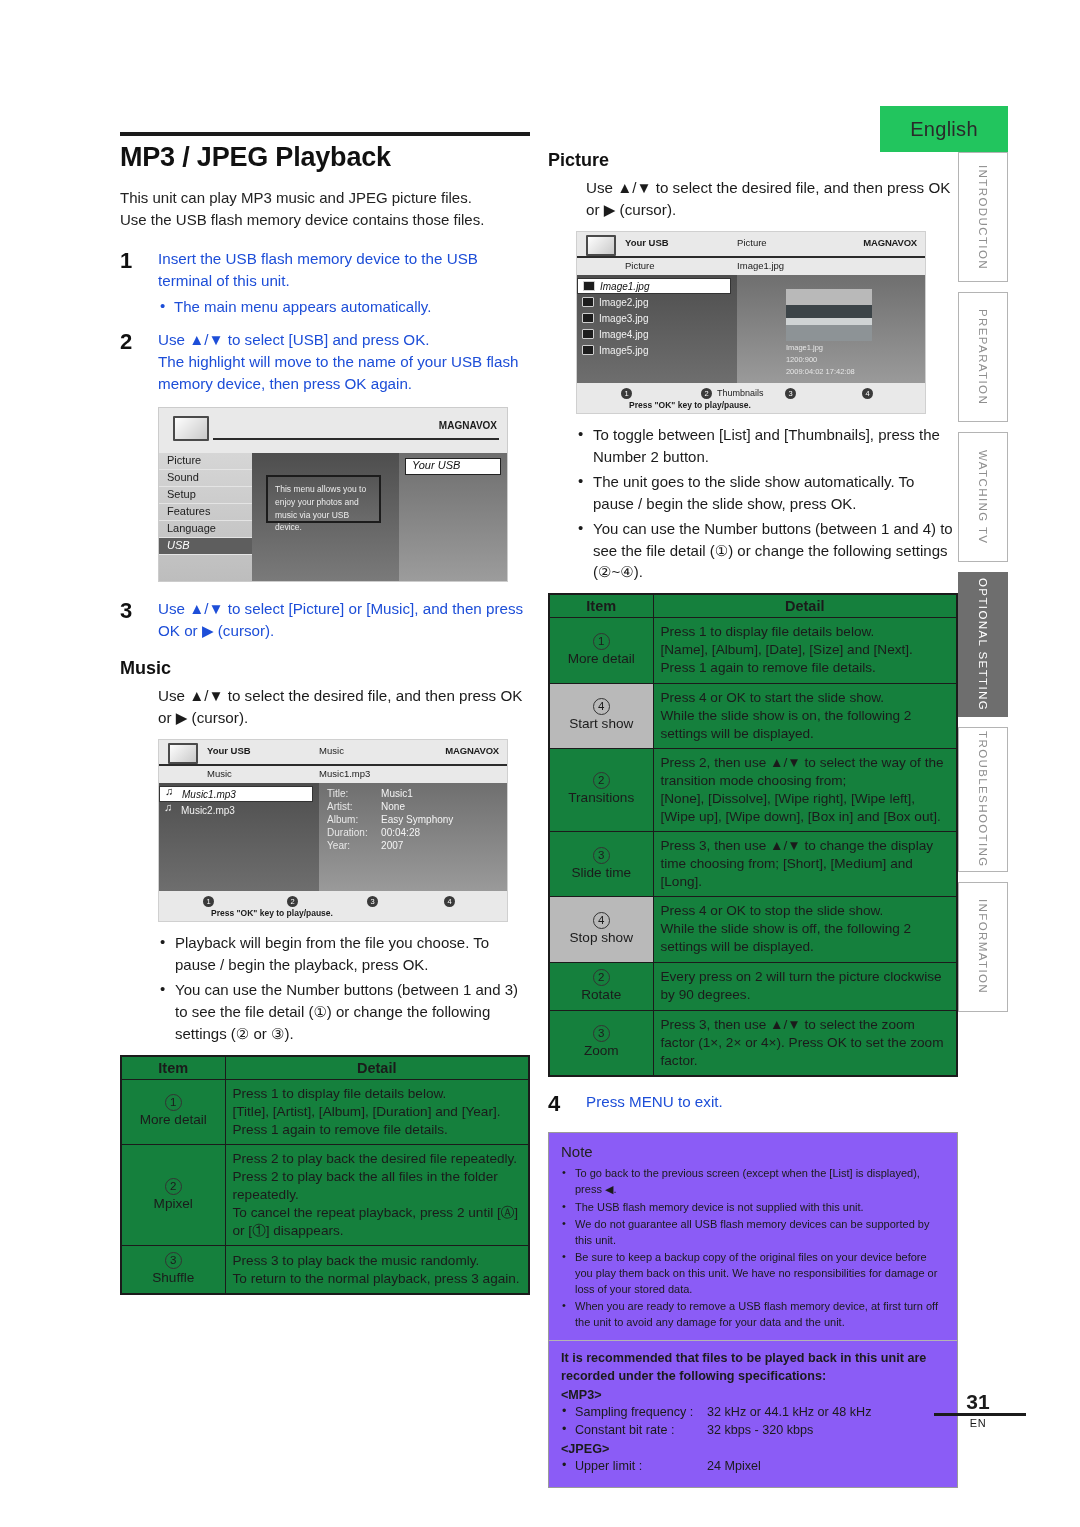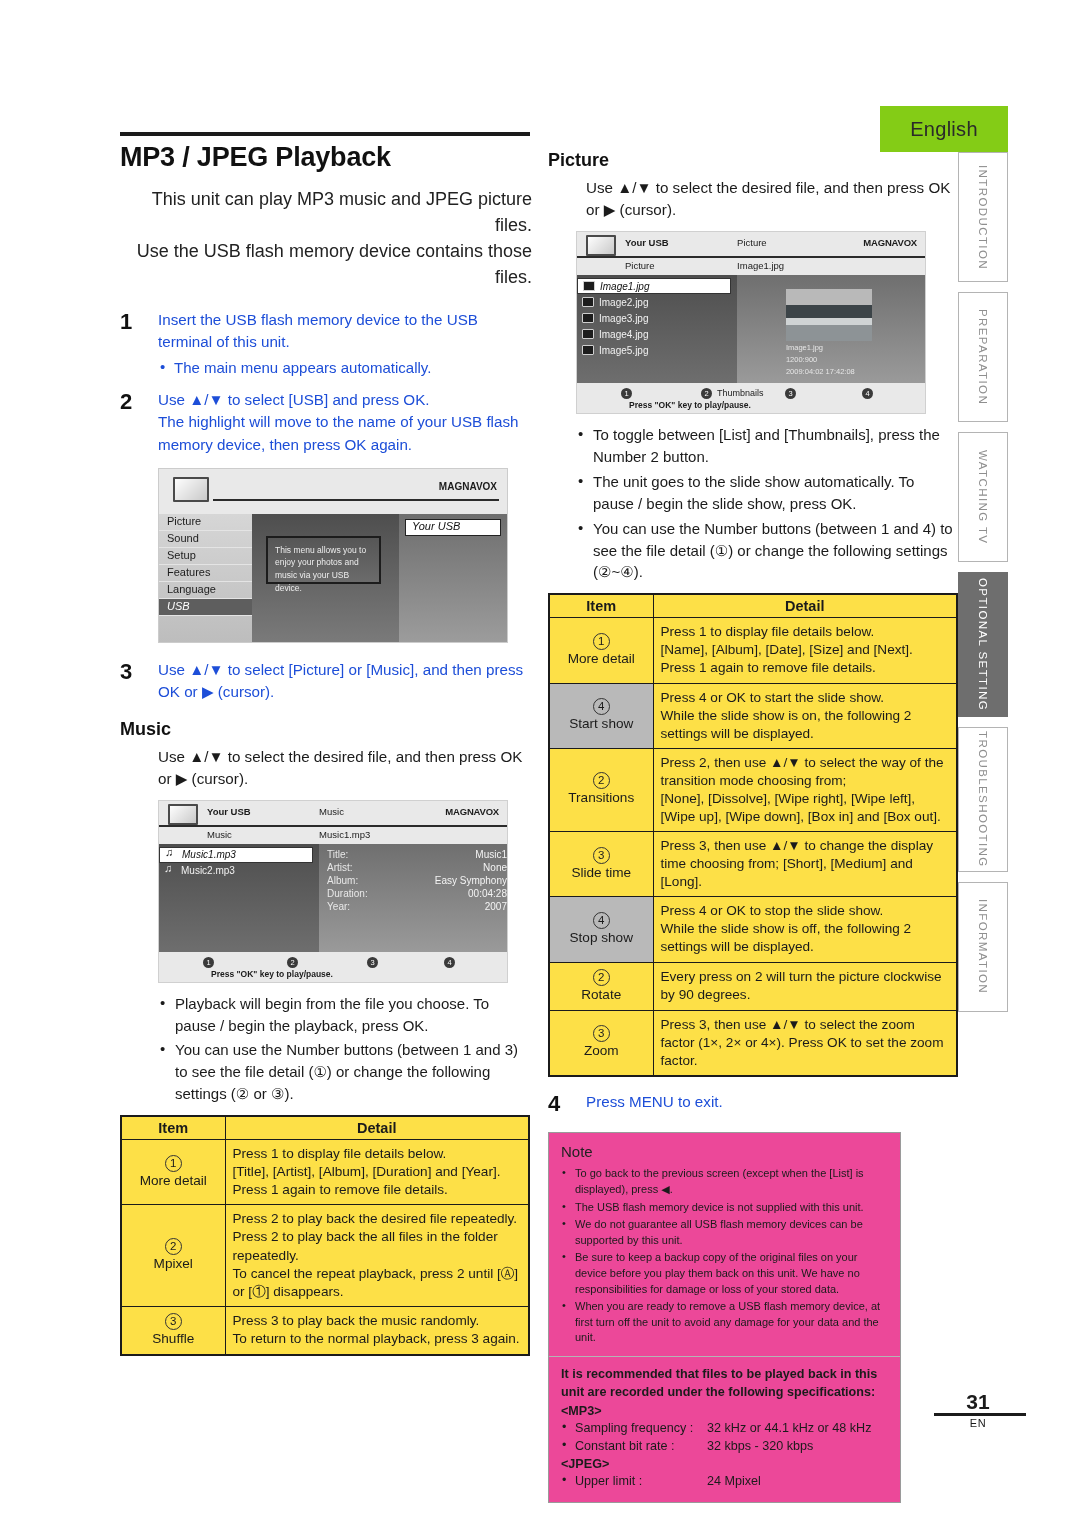--- a/index.html
+++ b/index.html
@@ -9,21 +9,21 @@
     background:#ffffff;
     font-family:"Liberation Sans", sans-serif;
     color:#1b1b1b;
     position:relative;
     overflow:hidden;
   }
 
   
   .lang-tab{
     position:absolute; left:880px; top:106px; width:128px; height:46px;
-    background:#84cc16; display:flex; align-items:center; justify-content:center;
+    background:#22c55e; display:flex; align-items:center; justify-content:center;
     font-size:20px; color:#2a2a2a; letter-spacing:.3px;
   }
 
   
   .side-tabs{
     position:absolute; left:958px; top:152px; width:50px; height:850px;
   }
   .side-tab{
     position:absolute; left:0; width:50px;
     border:1px solid #b4b4b4; background:#fff;
@@ -40,21 +40,21 @@
   
   .col-left{ position:absolute; left:120px; top:132px; width:412px; }
   .col-right{ position:absolute; left:548px; top:150px; width:410px; }
 
   
   .rule-top{ border-top:4px solid #1b1b1b; width:410px; margin:0 0 6px 0; }
   h1.page-title{
     font-size:27px; font-weight:bold; margin:0 0 14px 0; letter-spacing:-0.2px;
     color:#111;
   }
-  p.intro{ font-size:18px; line-height:1.44; margin:0 0 18px 0; color:#222;text-align:right; }
+  p.intro{ font-size:15px; line-height:1.44; margin:0 0 18px 0; color:#222; }
 
   
   .step{ display:flex; margin:0 0 9px 0; }
   .step-num{ font-size:22px; font-weight:bold; width:38px; flex:0 0 38px; line-height:1.16; color:#111;}
   .step-body{ font-size:15.2px; line-height:1.45; flex:1; color:#1d4ed8; }
   .sub-bullets{ margin:4px 0 0 0; padding:0; list-style:none; }
   .sub-bullets li{ font-size:15px; line-height:1.45; position:relative; padding-left:16px; margin-bottom:2px;}
   .sub-bullets li:before{ content:"\2022"; position:absolute; left:2px; top:-1px; }
 
   .bullets{ margin:10px 0 10px 38px; padding:0; list-style:none; }
@@ -91,21 +91,21 @@
     width:46%; background:linear-gradient(180deg,#4e4e4e,#6e6e6e); padding:3px 0 0 0;
   }
   .file-row{ height:16px; display:flex; align-items:center; padding-left:5px; color:#f2f2f2; font-size:10px;}
   .file-row.sel{ background:#ffffff; color:#111; margin-right:6px; border:1px solid #333; font-style:italic;}
   .fi{ width:12px; height:10px; margin-right:5px; flex:0 0 12px; position:relative;}
   .fi.note:before{ content:"\266B"; position:absolute; left:0; top:-4px; font-size:11px;}
   .fi.cam{ background:#1d1d1d; border:1px solid #cfcfcf; border-radius:1px;}
   .shot-detail{
     flex:1; background:linear-gradient(180deg,#6f6f6f,#9a9a9a); position:relative; color:#efefef;
   }
-  .det-row{ display:flex; font-size:10px; padding:1px 0 1px 8px;justify-content:space-between;}
+  .det-row{ display:flex; font-size:10px; padding:1px 0 1px 8px;}
   .det-k{ width:54px; color:#e8e8e8;}
   .det-v{ color:#f4f4f4;}
   .shot-foot{
     background:#e9e9e9; position:relative; height:30px;
   }
   .kcirc{
     position:absolute; top:5px; width:11px; height:11px; border-radius:50%;
     background:#3a3a3a; color:#fff; font-size:7.5px; line-height:11px; text-align:center;
   }
   .kcap{ position:absolute; top:5px; font-size:9px;}
@@ -126,31 +126,31 @@
     position:absolute; left:6px; top:5px; right:6px; height:17px; background:#fff; border:1px solid #222;
     font-size:11px; font-style:italic; padding-left:6px; color:#111;
   }
 
   
   .pv-wrap{ position:absolute; left:26%; top:14px; width:86px; }
   .pv-img{ width:86px; height:52px; background:linear-gradient(180deg,#b9b9b9 0 30%,#3c4448 30% 56%,#cfd3d4 56% 70%,#8d9396 70% 100%);}
   .pv-txt{ font-size:7.5px; color:#e6e6e6; line-height:1.32; margin-top:2px;}
 
   
-  table.ref{ border-collapse:collapse; width:410px; border:2px solid #1b1b1b; background:#fde047;}
+  table.ref{ border-collapse:collapse; width:410px; border:2px solid #1b1b1b; background:#15803d;}
   table.ref th, table.ref td{ border:1px solid #1b1b1b; vertical-align:middle; }
   table.ref th{ font-size:14.5px; font-weight:bold; padding:3px 0; text-align:center;}
   td.item{ width:104px; text-align:center; font-size:13.6px; line-height:1.25; padding:6px 2px;}
   td.detail{ font-size:13.6px; line-height:1.33; padding:5px 7px;}
   tr.shaded td.item{ background:#b9b9b9; }
   .item .cd-lg{ margin-bottom:1px; }
 
   
   .note-box{
-    border:1px solid #9a9a9a; width:353px; padding:10px 12px 12px 12px; background:#ec4899;
+    border:1px solid #9a9a9a; width:410px; padding:10px 12px 12px 12px; background:#8b5cf6;
   }
   .note-title{ font-size:15px; margin:0 0 6px 0; color:#222; }
   ul.note-list{ margin:0; padding:0; list-style:none;}
   ul.note-list li{ font-size:11px; line-height:1.42; position:relative; padding-left:14px; margin-bottom:2px;}
   ul.note-list li:before{ content:"\2022"; position:absolute; left:1px; top:-1px;}
   .note-div{ border-top:1px solid #b4b4b4; margin:10px -12px 9px -12px;}
   .spec-head{ font-size:12.6px; font-weight:bold; line-height:1.42; margin:0 0 1px 0;}
   .spec-tag{ font-size:12.6px; font-weight:bold; margin:2px 0 1px 0;}
   ul.spec-list{ margin:0; padding:0; list-style:none;}
   ul.spec-list li{ font-size:12.6px; line-height:1.45; position:relative; padding-left:14px; display:flex;}

